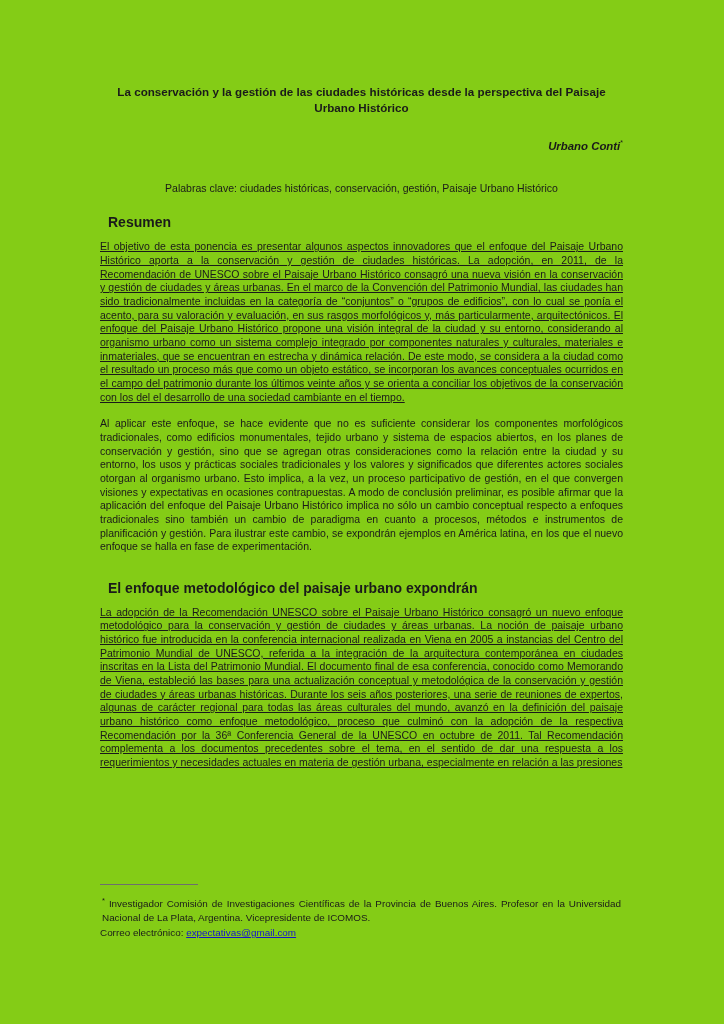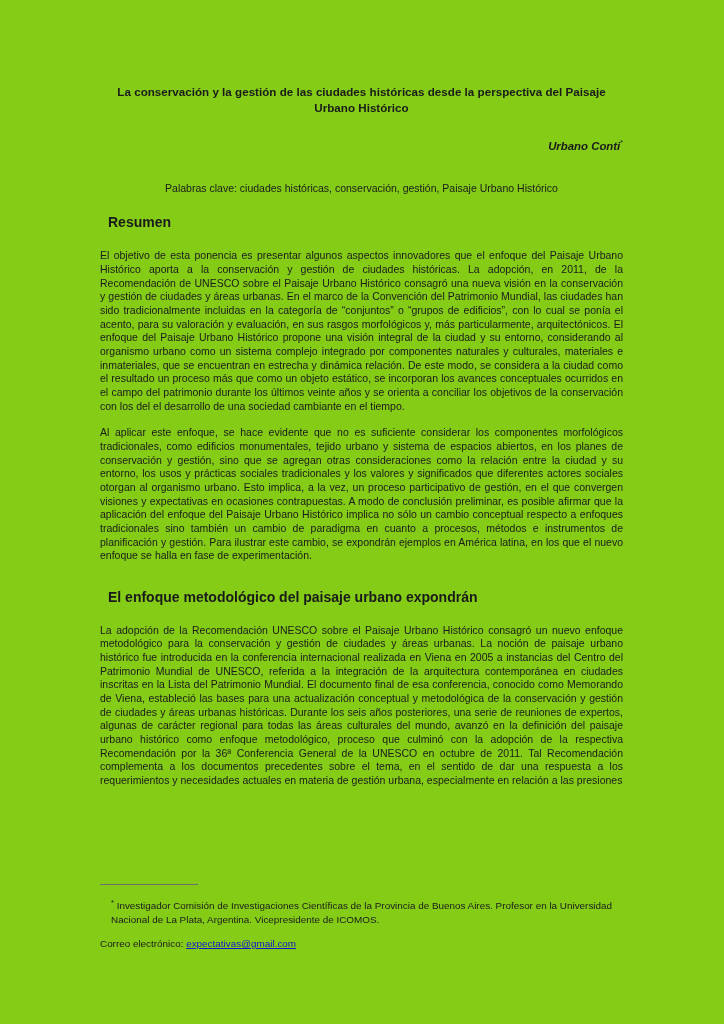--- a/index.html
+++ b/index.html
@@ -77,42 +77,43 @@
   .para {
     margin: 0;
     padding: 0;
     font-size: 10.5px;
     line-height: 13.65px;
     text-align: justify;
     text-justify: inter-word;
     margin-top: 13px;
   }
   .para.first-after-head {
-    margin-top: 20px;
+    margin-top: 11px;
+    text-decoration: underline;
   }
 
   .section-block {
     margin-top: 27px;
   }
 
   .footnote-zone {
     position: absolute;
     left: 100px;
     top: 884px;
     width: 523px;
   }
   .fn-rule {
     width: 98px;
     height: 0;
     border: 0;
     border-top: 1px solid #6e6e6e;
     margin: 0 0 9px 0;
   }
   .footnote {
-    margin: 11px;
+    margin: 2px;
     padding: 0;
     font-size: 9.9px;
     line-height: 13.4px;
     text-align: justify;
   }
   .footnote .fn-star {
     font-size: 7.5px;
     vertical-align: super;
   }
   .fn-line2 {

